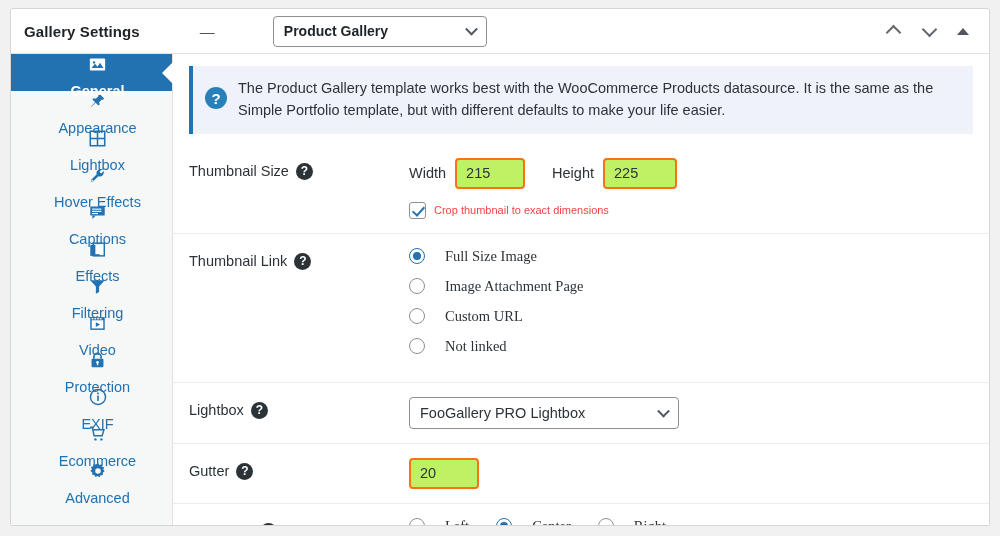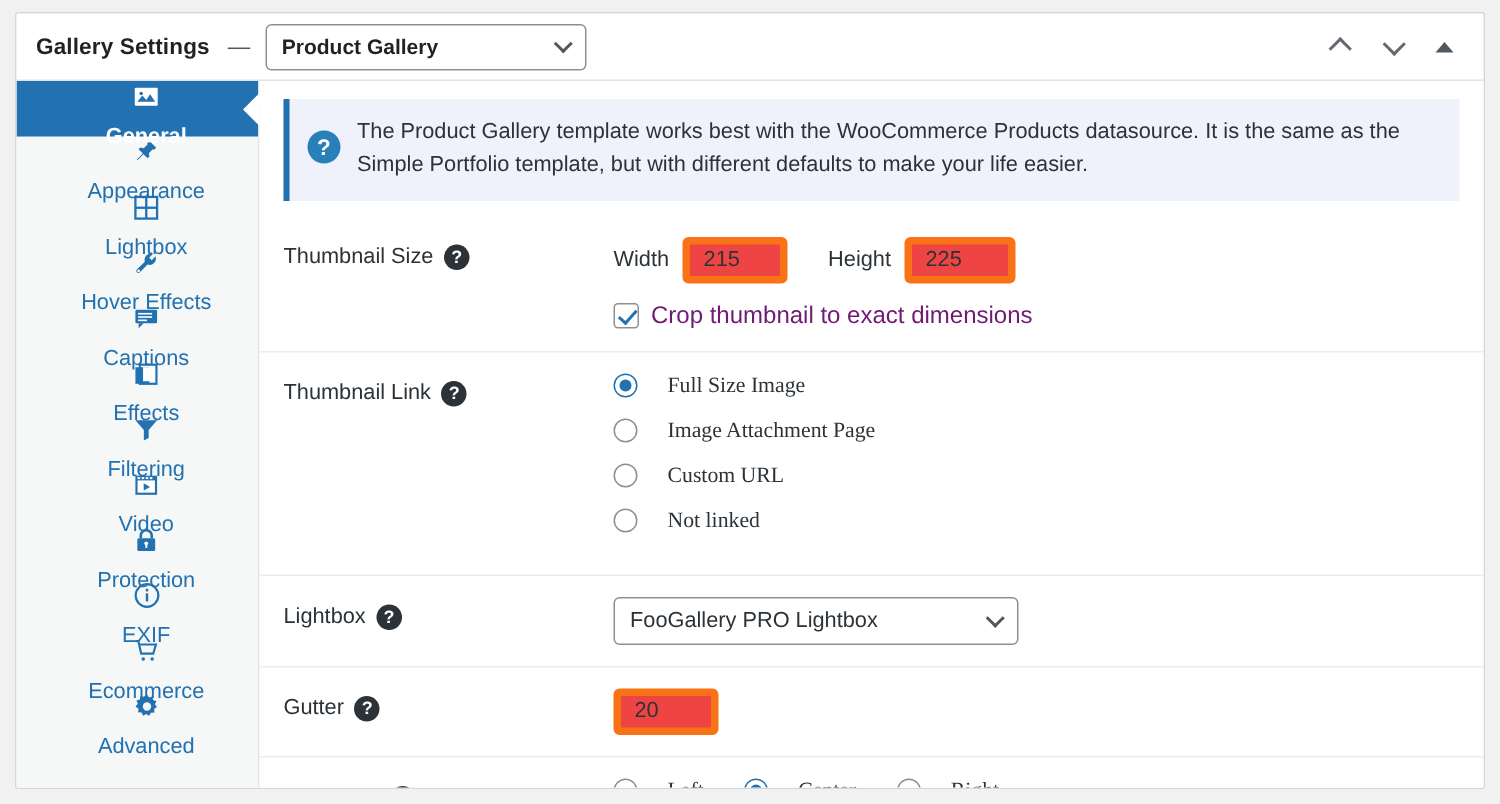--- a/index.html
+++ b/index.html
@@ -23,20 +23,21 @@
 
   
   .panel-header {
     height: 45px;
     border-bottom: 1px solid #e2e2e2;
     display: flex;
     align-items: center;
     padding: 0 12px 0 13px;
     background: #fff;
     position: relative;
+    gap: 48px;
   }
   .panel-title {
     font-size: 15px;
     font-weight: bold;
     color: #1d2327;
     letter-spacing: .1px;
   }
   .title-dash {
     color: #50575e;
     font-size: 15px;
@@ -220,23 +221,23 @@
   }
   .row-field { flex: 1; }
 
   .inline { display: flex; align-items: center; gap: 9px; }
   .flabel {
     font-size: 14.5px;
     color: #2c3338;
   }
   .txtbox {
     height: 31px;
-    border: 5px solid #f97316;
+    border: 2px solid #f97316;
     border-radius: 4px;
-    background: #ef4444;
+    background: #bef264;
     font-size: 14.5px;
     color: #2c3338;
     padding: 4px 9px;
     font-family: "Liberation Sans", sans-serif;
   }
   .txtbox.w70 { width: 70px; }
   .txtbox.w74 { width: 74px; }
 
   .checkline {
     display: flex;
@@ -255,21 +256,21 @@
   }
   .cbox.checked::after {
     content: "";
     position: absolute;
     left: 5px; top: 1px;
     width: 5px; height: 10px;
     border-right: 2.2px solid #2271b1;
     border-bottom: 2.2px solid #2271b1;
     transform: rotate(42deg);
   }
-  .ctext { font-size: 16px; color: #701a75; }
+  .ctext { font-size: 11px; color: #ef4444; }
 
   .radio-line {
     display: flex;
     align-items: flex-start;
     gap: 20px;
     height: 30px;
     cursor: pointer;
     font-family: Liberation Serif, serif;
   }
   .radio {

